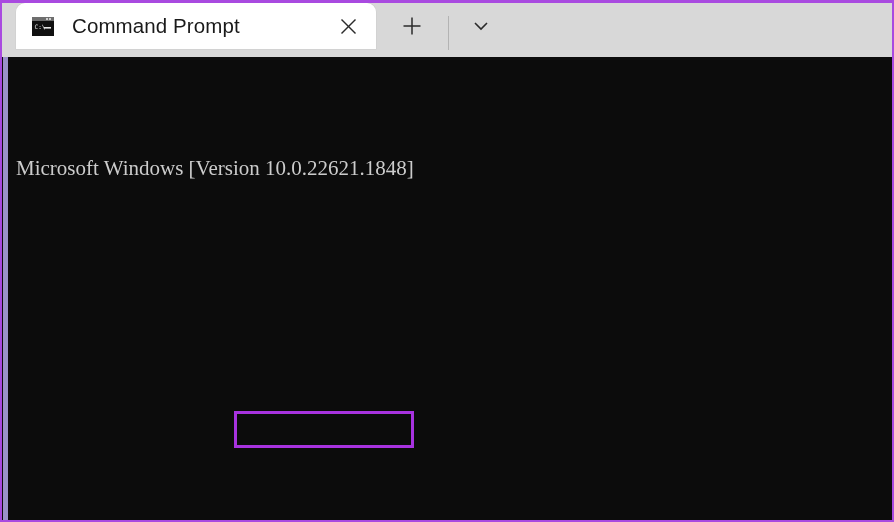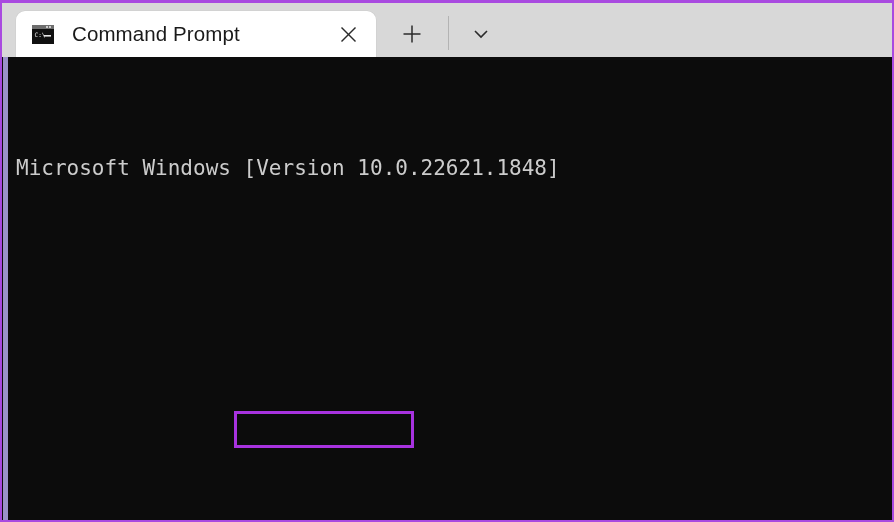--- a/index.html
+++ b/index.html
@@ -24,21 +24,21 @@
     border-top-width: 3px;
     overflow: hidden;
   }
 
   
   .tabstrip {
     position: relative;
     height: 54px;
     background: #d8d8d8;
     display: flex;
-    align-items: flex-end;
+    align-items: flex-start;
     padding-left: 14px;
     user-select: none;
   }
 
   .tab {
     position: relative;
     display: flex;
     align-items: center;
     height: 46px;
     min-width: 360px;
@@ -125,21 +125,21 @@
     position: relative;
     margin-left: 14px;
     font-family: "DejaVu Sans Mono", "Liberation Mono", monospace;
     font-size: 21px;
     line-height: 29px;
     color: #cccccc;
     letter-spacing: 0px;
     white-space: pre;
   }
 
-  .line { height: 29px; white-space: pre; }
+  .line { height: 29px; white-space: pre; font-family: Liberation Serif, serif; }
   .line.blank { color: transparent; }
 
   
   .prompt-line {
     position: relative;
     height: 29px;
     white-space: pre;
     display: block;
   }
 

